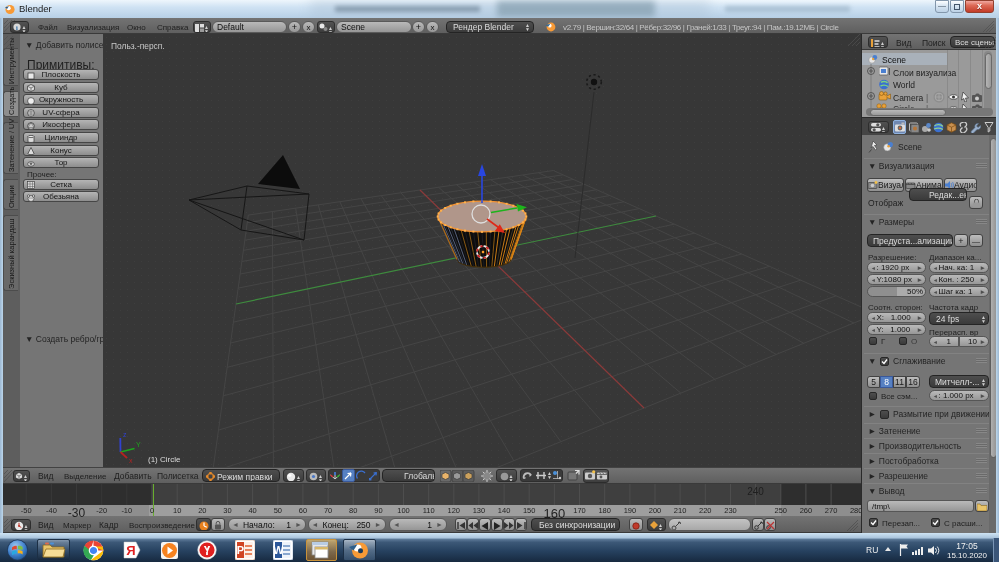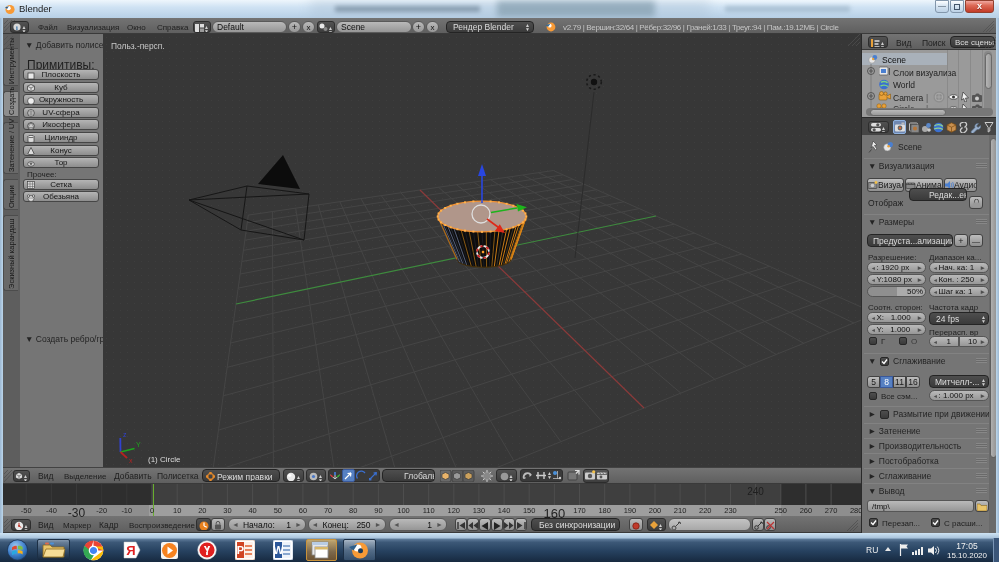--- a/index.html
+++ b/index.html
@@ -745,21 +745,21 @@
   <div class="sep" style="top:288px"></div>
   <div class="phdr" style="left:6px;top:291px">► Затенение</div>
       <div class="pgrip" style="top:293px"></div>
   <div class="sep" style="top:303px"></div>
   <div class="phdr" style="left:6px;top:306px">► Производительность</div>
       <div class="pgrip" style="top:308px"></div>
   <div class="sep" style="top:318px"></div>
   <div class="phdr" style="left:6px;top:321px">► Постобработка</div>
       <div class="pgrip" style="top:323px"></div>
   <div class="sep" style="top:333px"></div>
-  <div class="phdr" style="left:6px;top:336px">► Сглаживание</div>
+  <div class="phdr" style="left:6px;top:336px">► Разрешение</div>
       <div class="pgrip" style="top:338px"></div>
   <div class="sep" style="top:348px"></div>
   <div class="phdr" style="left:6px;top:351px">▼ Вывод</div>
       <div class="pgrip" style="top:353px"></div>
   <div class="pp" style="left:5px;top:365px;width:107px;height:12px;line-height:11px;border-radius:3px;text-align:left;padding-left:4px">/tmp\</div>
   <div class="btn" style="left:113px;top:365px;width:14px;height:12px"><svg width="10" height="8" style="margin-top:1.5px">
           <path d="M0 8V1h3l1 1.5h6V8z" fill="#e8c46a" stroke="#8a6a20" stroke-width=".6"></path>
         </svg></div>
   <div class="chk" style="left:7px;top:383px;width:9px;height:9px;line-height:9px"><svg width="7" height="7" viewBox="0 0 7 7" style="vertical-align:1px">
           <path d="M1 3.5L3 5.5L6 1.5" stroke="#fff" stroke-width="1.3" fill="none"></path>

